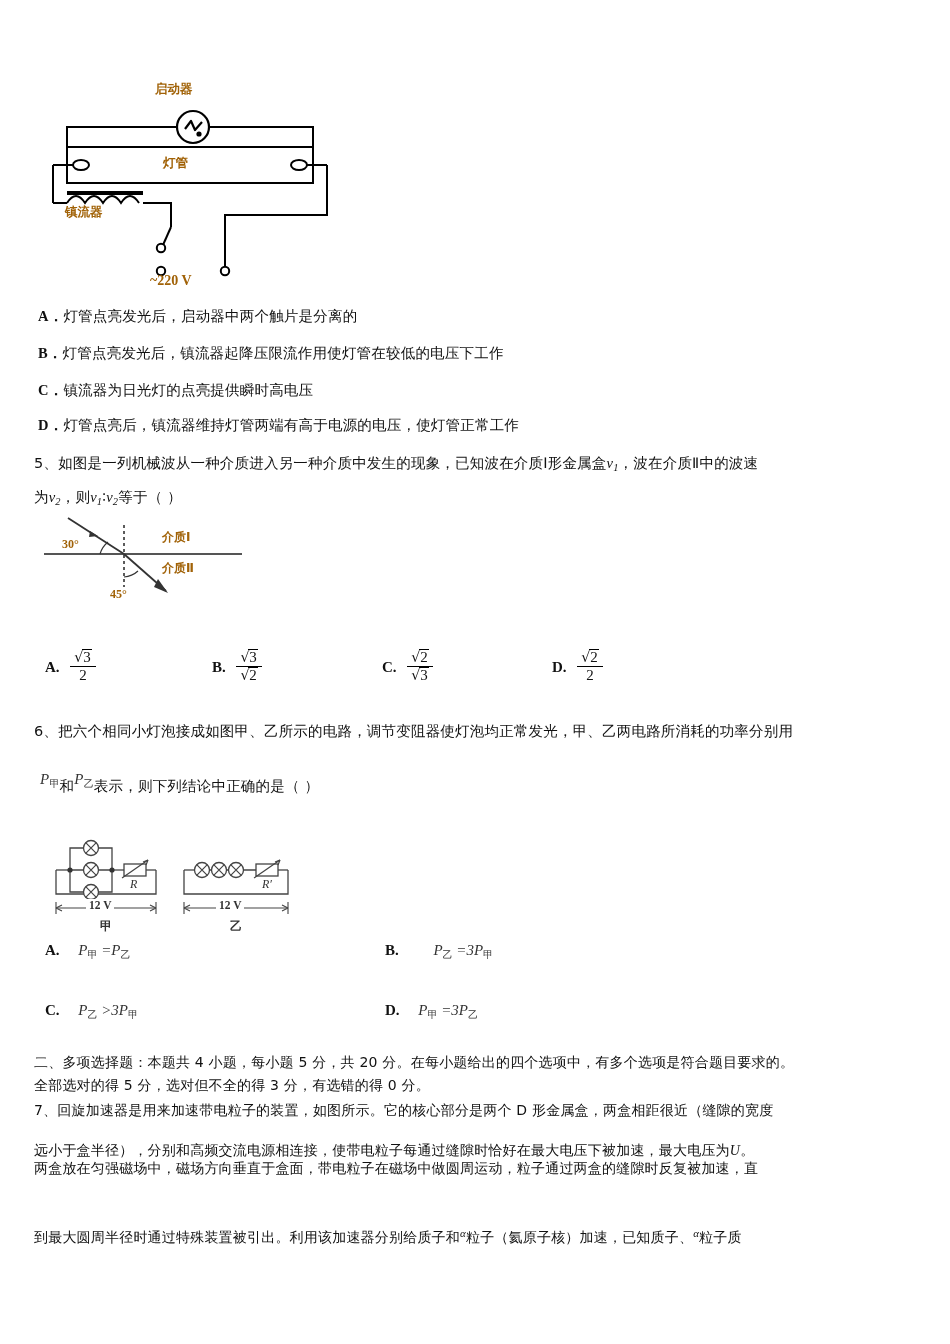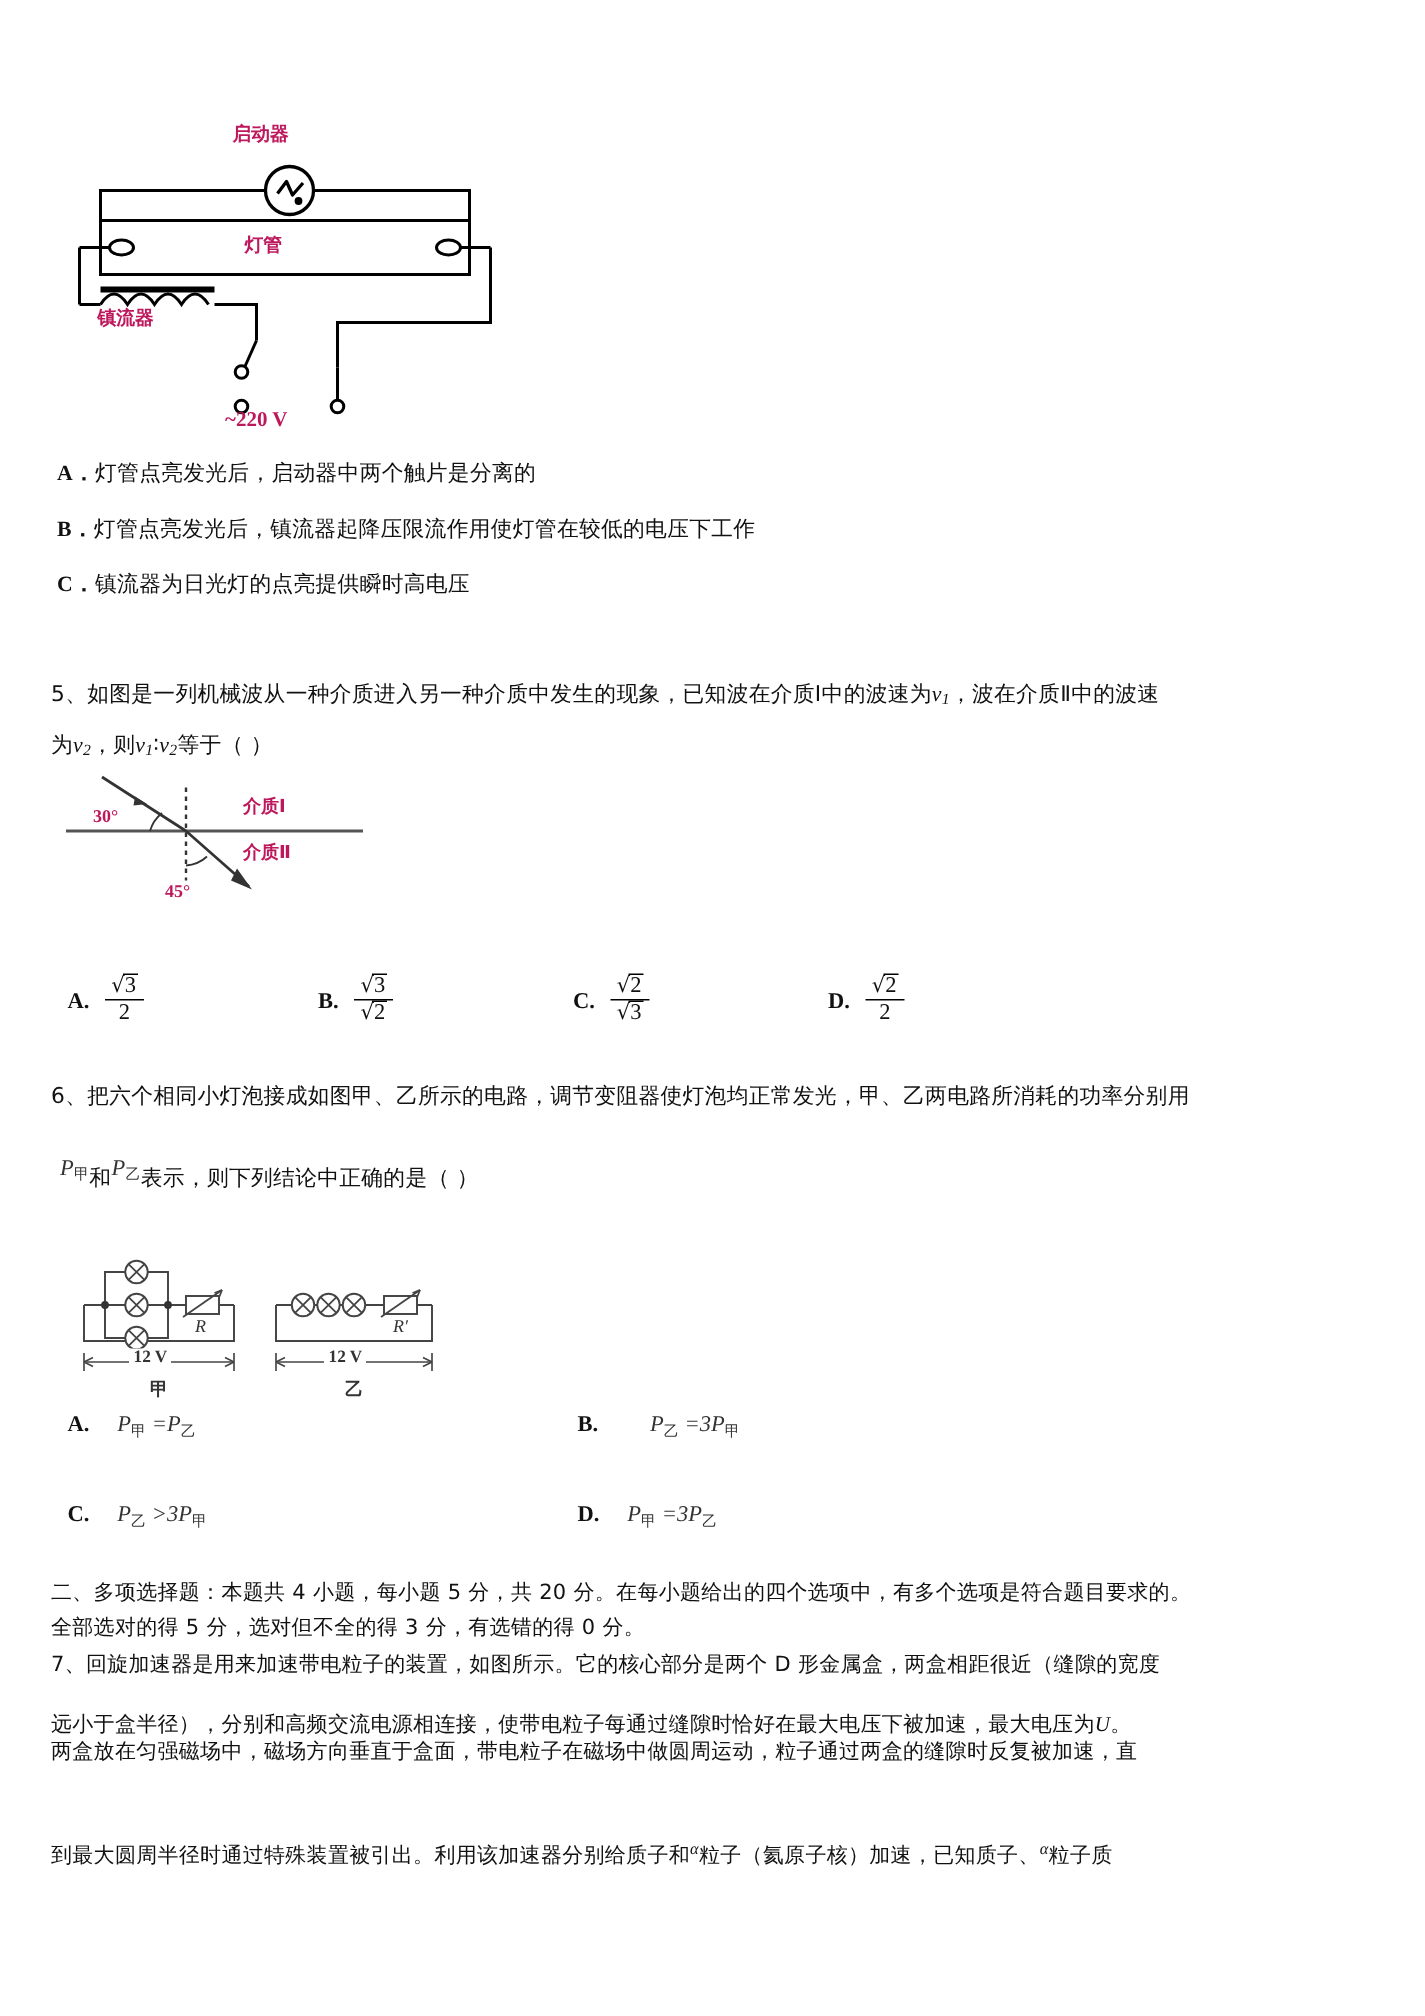--- a/index.html
+++ b/index.html
@@ -80,21 +80,21 @@
   .pform .cn { font-style: normal; font-size: 10px; vertical-align: -0.3em; font-family:"DejaVu Sans", sans-serif;}
 
   
   .fig-lamp { position: absolute; left: 45px; top: 85px; width: 300px; height: 195px; }
 
   .lbl-cn {
     position: absolute;
     font-family: "DejaVu Sans", sans-serif;
     font-weight: bold;
     font-size: 12.5px;
-    color: #be185d;
+    color: #a16207;
     white-space: nowrap;
   }
 
   
   .fig-refract { position: absolute; left: 42px; top: 515px; width: 215px; height: 85px; }
 
   
   .fig-circuits { position: absolute; left: 48px; top: 822px; width: 250px; height: 100px; }
 
   svg { display: block; overflow: visible; }
@@ -145,23 +145,26 @@
 
   <div class="qtext" style="left:38px; top:342px;">
     <span class="serif" style="font-weight:bold;">B．</span><span>灯管点亮发光后，镇流器起降压限流作用使灯管在较低的电压下工作</span>
   </div>
   <div class="qtext" style="left:38px; top:305px;">
     <span class="serif" style="font-weight:bold;">A．</span><span>灯管点亮发光后，启动器中两个触片是分离的</span>
   </div>
   <div class="qtext" style="left:38px; top:379px;">
     <span class="serif" style="font-weight:bold;">C．</span><span>镇流器为日光灯的点亮提供瞬时高电压</span>
   </div>
+  <div class="qtext" style="left:38px; top:414px;">
+    <span class="serif" style="font-weight:bold;">D．</span><span>灯管点亮后，镇流器维持灯管两端有高于电源的电压，使灯管正常工作</span>
+  </div>
 
   <div class="qtext" style="left:34px; top:452px;">
-    <span>5、如图是一列机械波从一种介质进入另一种介质中发生的现象，已知波在介质</span><span class="serif">Ⅰ</span><span>中的波速为</span><span class="ital">v</span><span class="ital sub">1</span><span>，波在介质</span><span class="serif">Ⅱ</span><span>中的波速</span>
+    <span>5、如图是一列机械波从一种介质进入另一种介质中发生的现象，已知波在介质</span><span class="serif">Ⅰ</span><span>形金属盒</span><span class="ital">v</span><span class="ital sub">1</span><span>，波在介质</span><span class="serif">Ⅱ</span><span>中的波速</span>
   </div>
   <div class="qtext" style="left:34px; top:486px;">
     <span>为</span><span class="ital">v</span><span class="ital sub">2</span><span>，则</span><span class="ital">v</span><span class="ital sub">1</span><span>∶</span><span class="ital">v</span><span class="ital sub">2</span><span>等于（    ）</span>
   </div>
 
   <div class="fig-refract">
     <svg width="215" height="85" viewBox="0 0 215 85">
 
       <line x1="2" y1="39" x2="200" y2="39" stroke="#555" stroke-width="2"></line>
 

